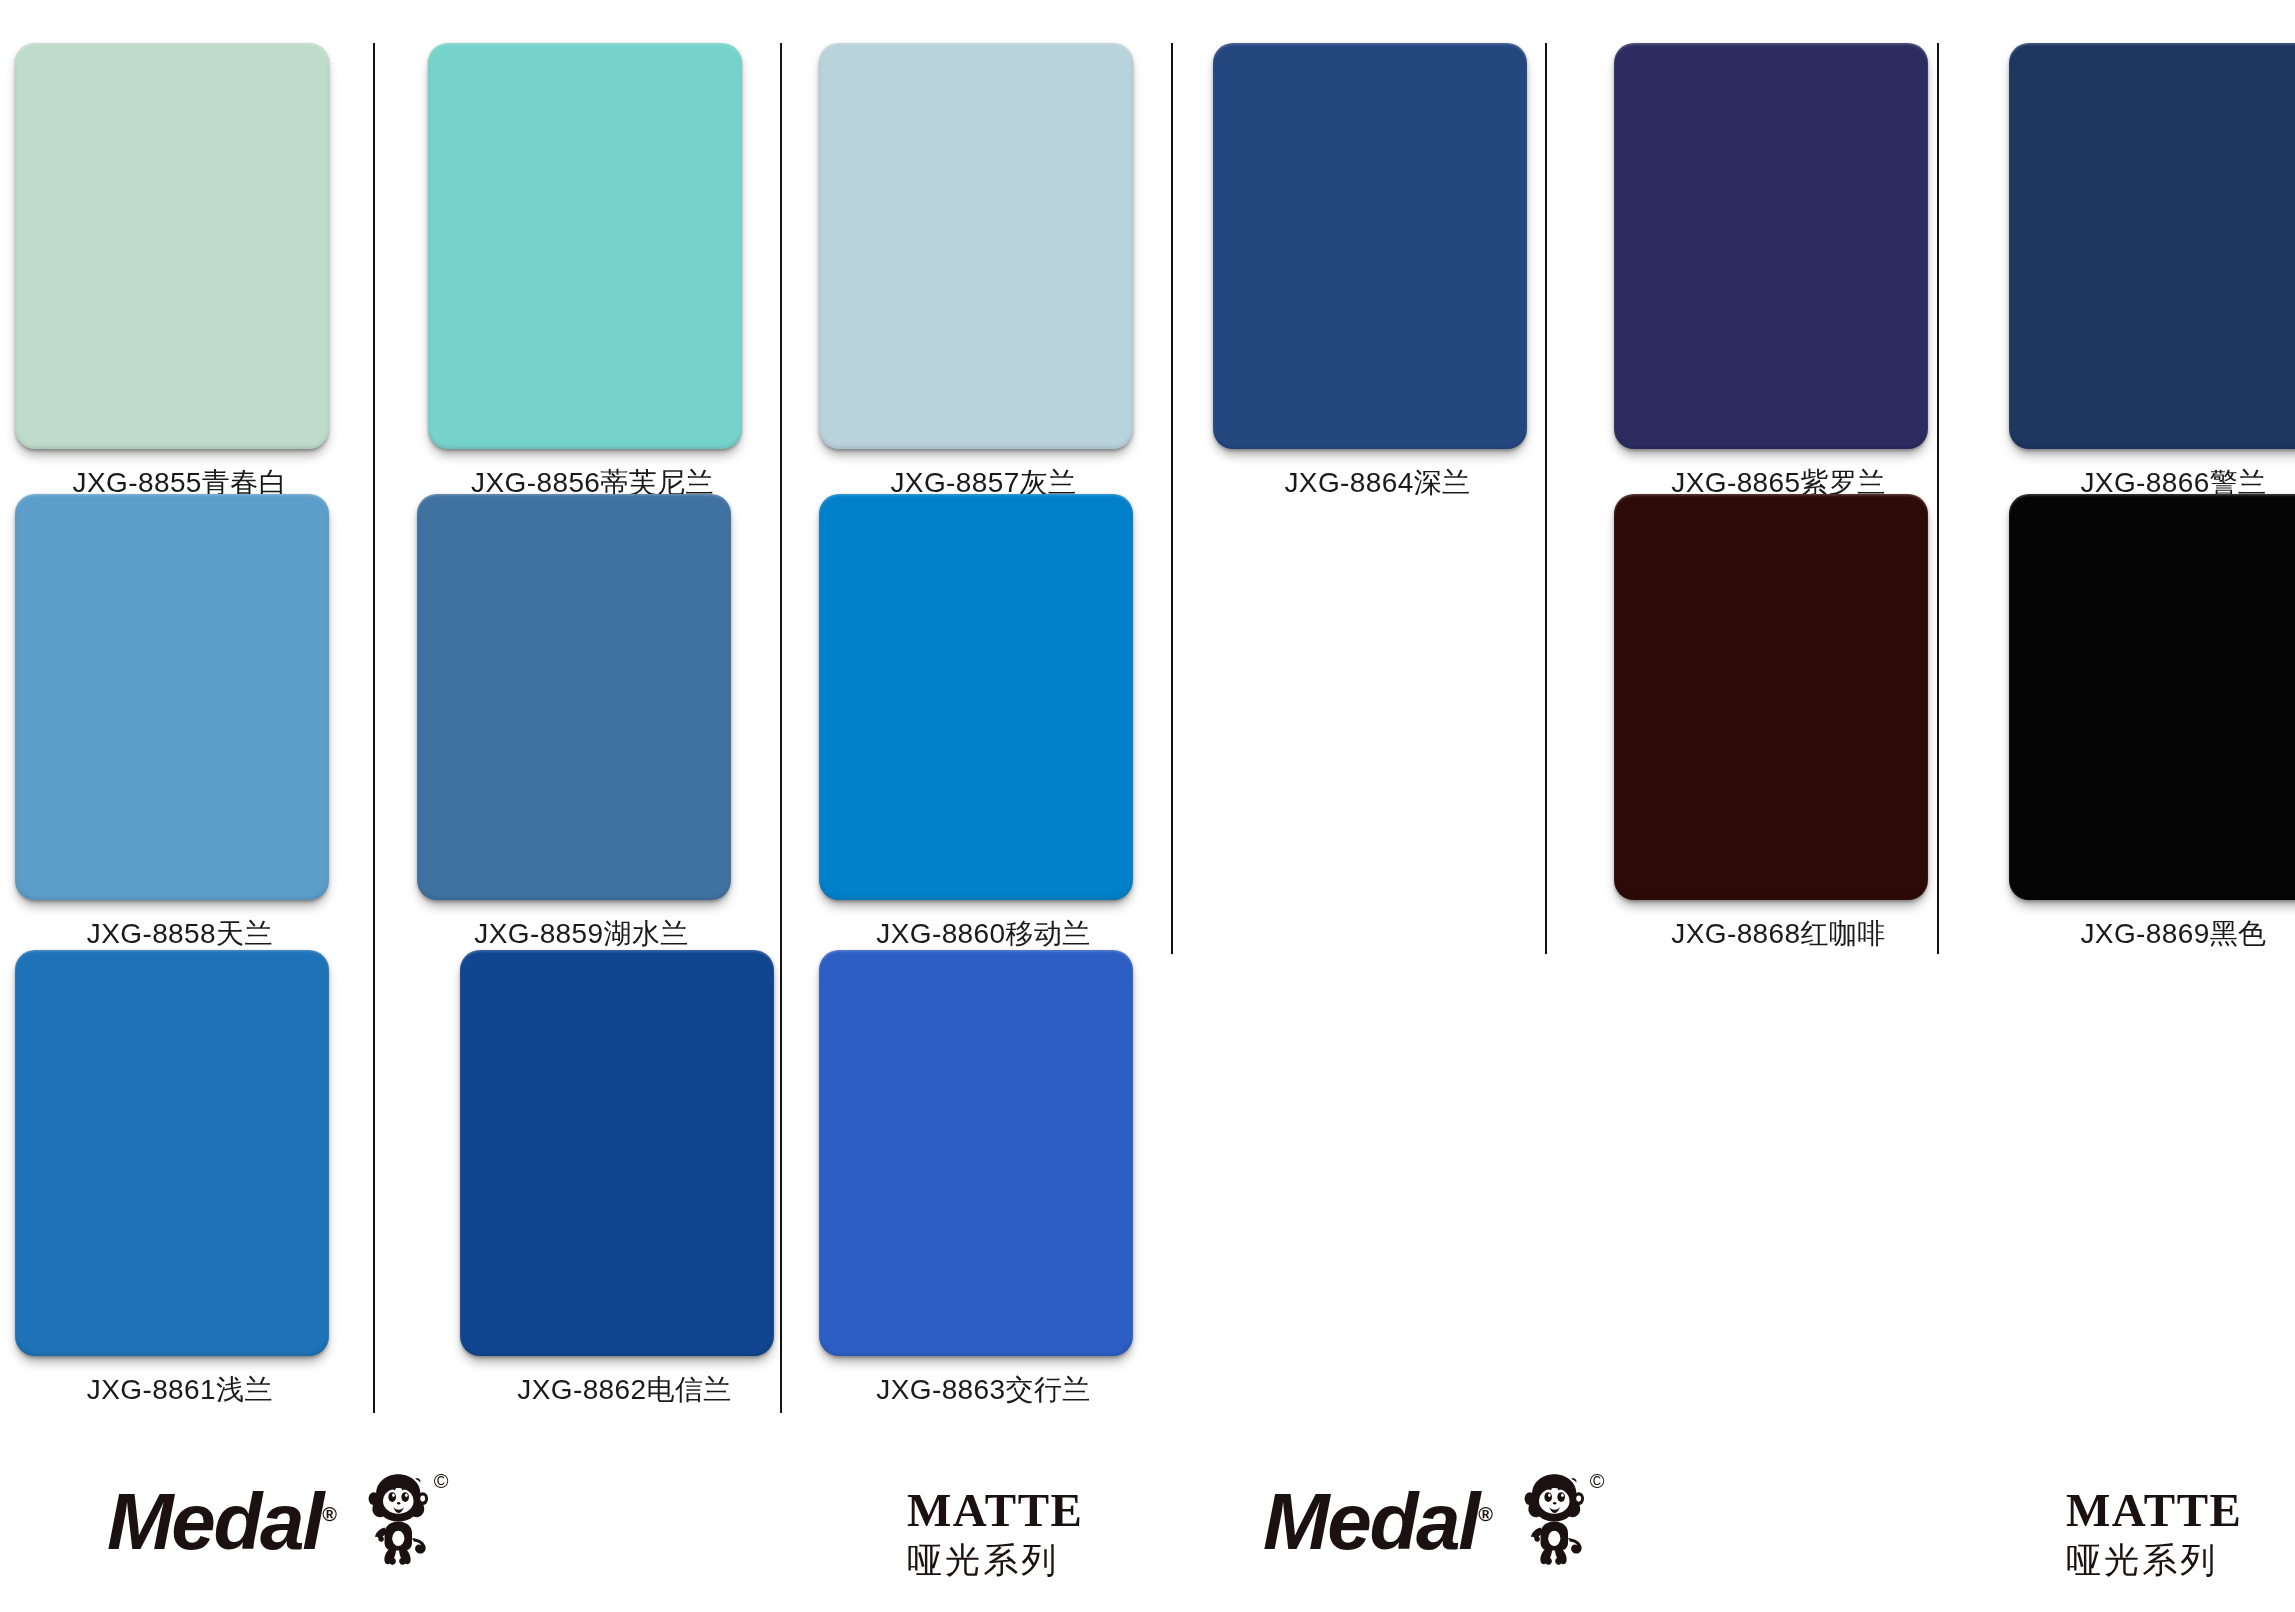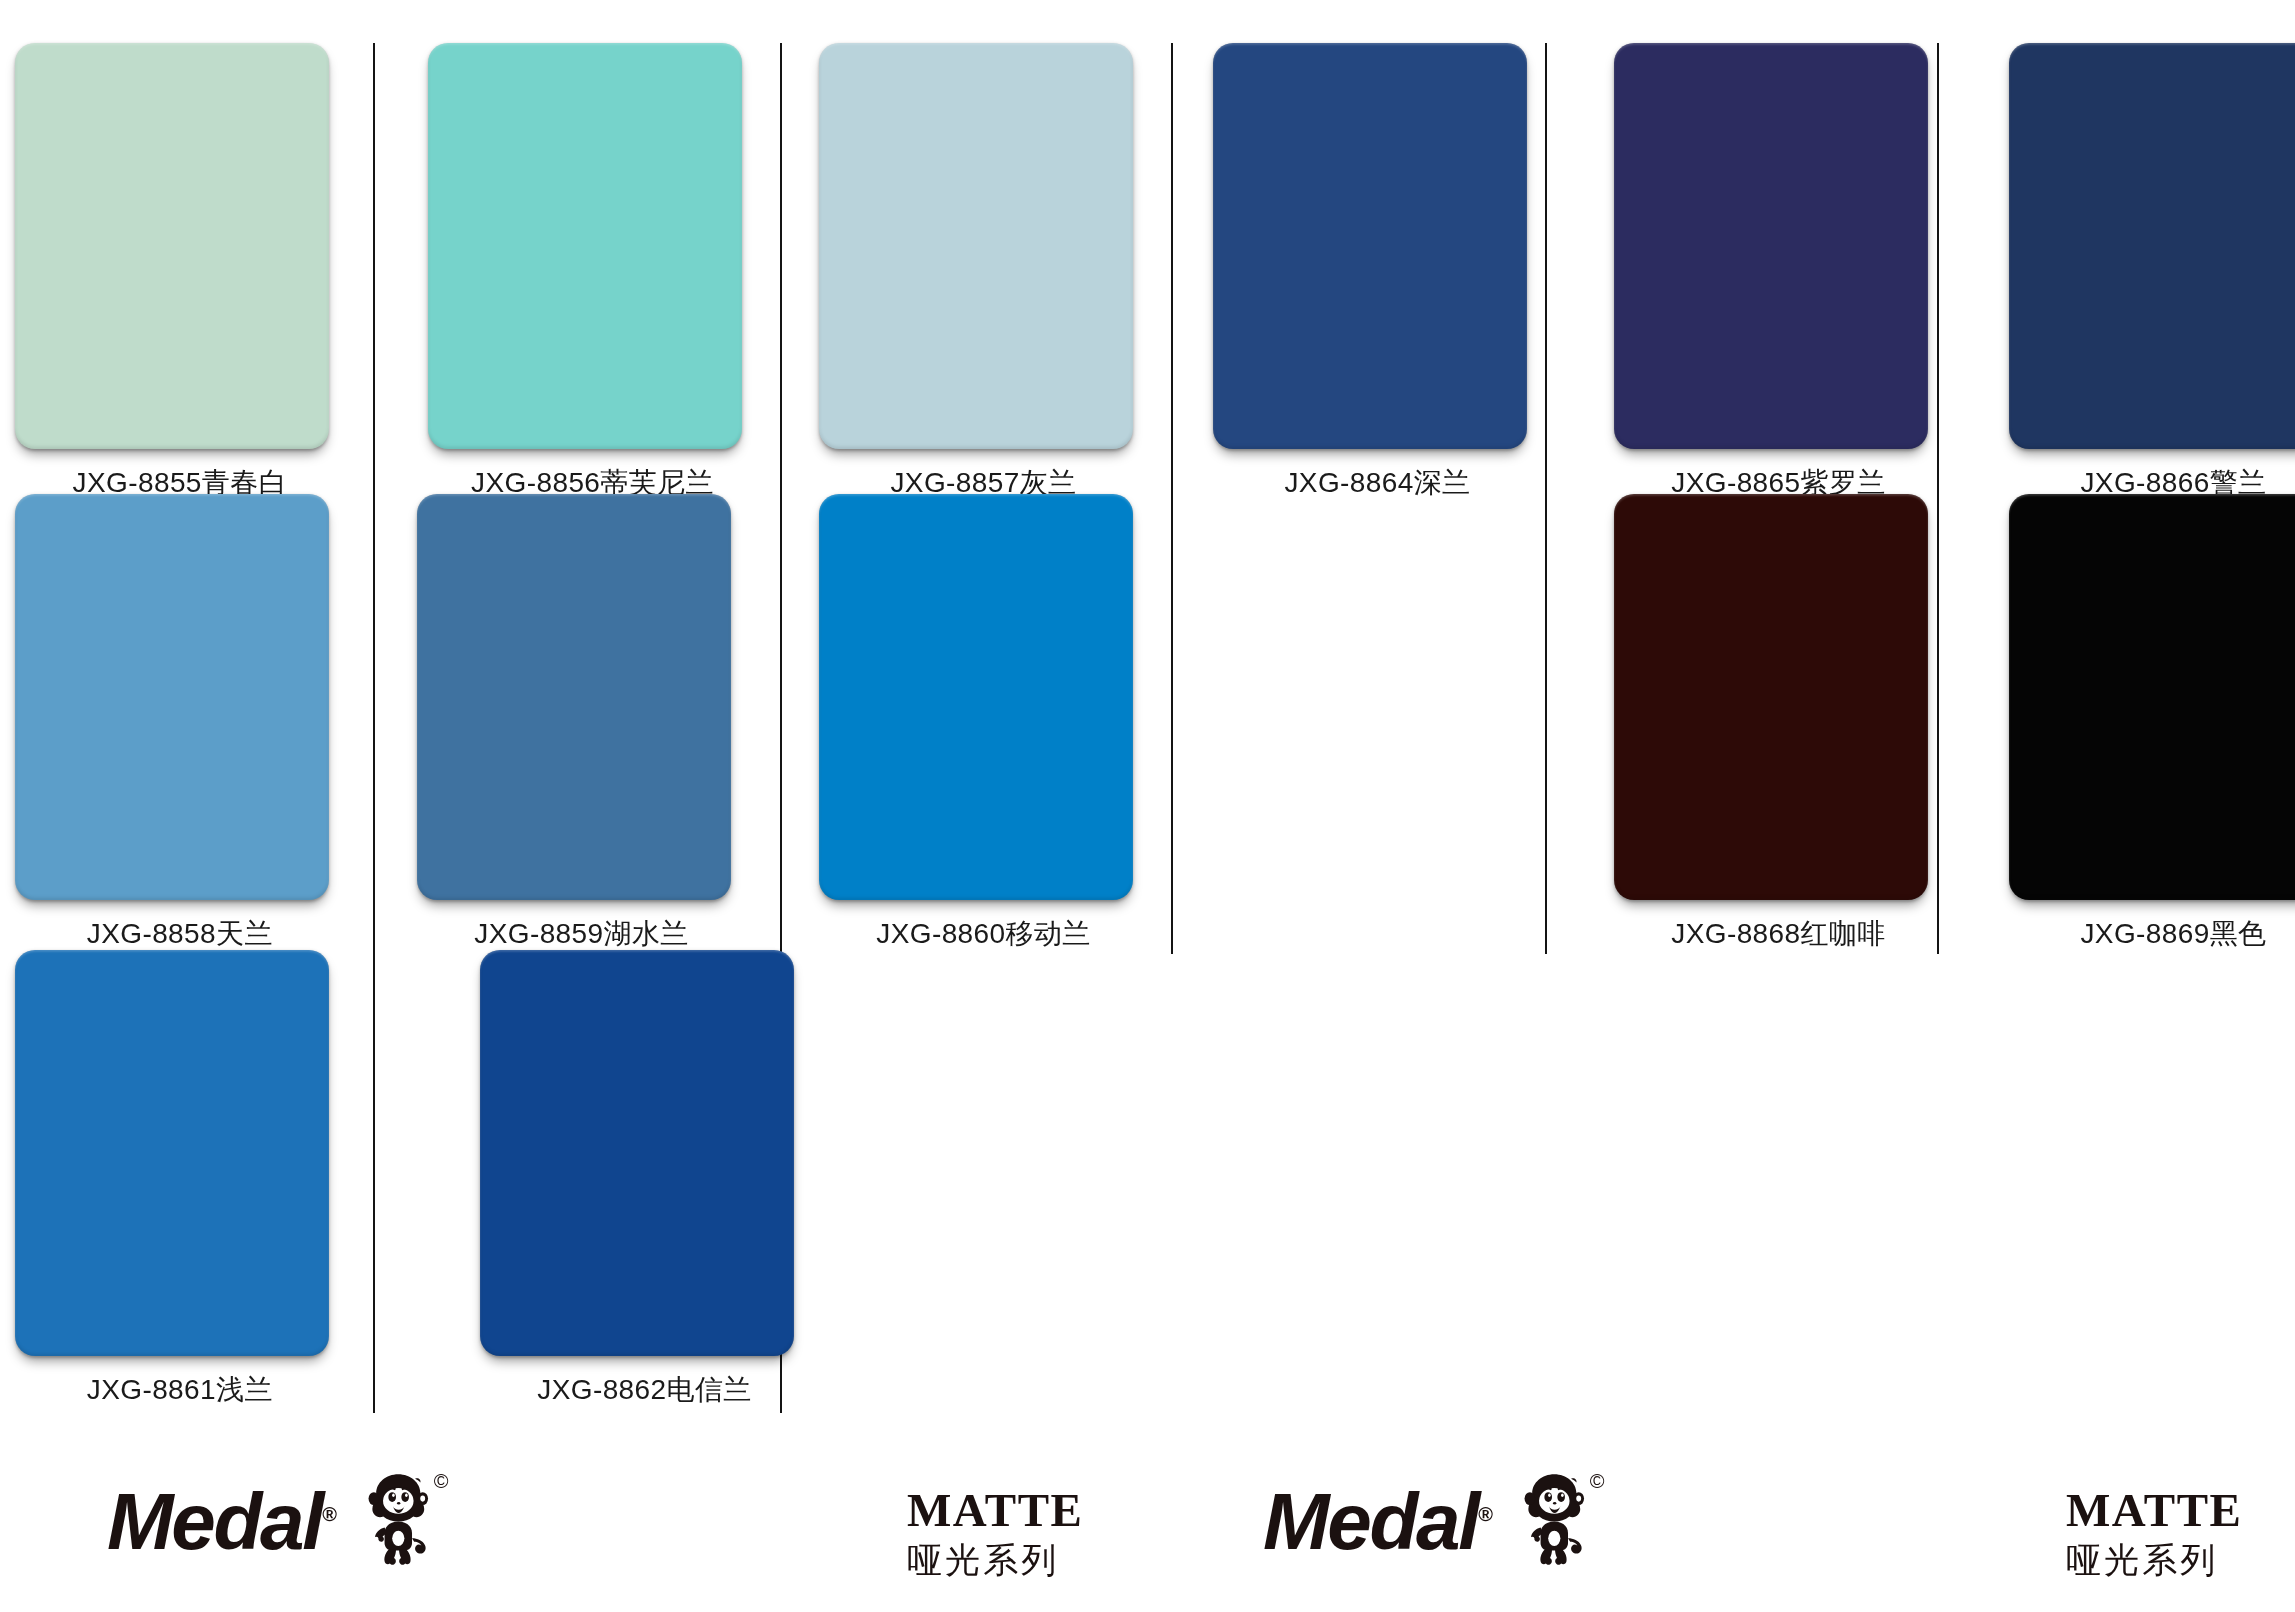--- a/index.html
+++ b/index.html
@@ -170,23 +170,27 @@
       <div class="chip-label">JXG-8868红咖啡</div>
     </div>
     <div class="swatch-cell" style="left: 2009px; top: 474px;">
       <div class="chip" style="background: rgb(5, 5, 5); width: 314px; height: 406px;"></div>
       <div class="chip-label">JXG-8869黑色</div>
     </div>
     <div class="swatch-cell" style="left: 15.3px; top: 930px;">
       <div class="chip" style="background: rgb(29, 114, 184); width: 314px; height: 406px;"></div>
       <div class="chip-label">JXG-8861浅兰</div>
     </div>
-    <div class="swatch-cell" style="left: 437px; top: 930px; padding-left: 43px;">
+    <div class="swatch-cell" style="left: 417px; top: 930px; padding-left: 43px;">
       <div class="chip" style="background: rgb(16, 69, 143); width: 314px; height: 406px;"></div>
       <div class="chip-label">JXG-8862电信兰</div>
+    </div>
+    <div class="swatch-cell" style="left: 819px; top: 930px;">
+      <div class="chip" style="background: rgb(45, 94, 196); width: 314px; height: 406px;"></div>
+      <div class="chip-label">JXG-8863交行兰</div>
     </div>
   </div>
 
 <div id="footer">
     <div class="brand-block" style="left: 107px; top: 29px;">
       <div class="brand-word"><span>Medal</span><span class="brand-reg">®</span></div>
       <div style="position: relative;">
 <svg class="mascot" width="90" height="107" viewBox="0 0 118 140" xmlns="http://www.w3.org/2000/svg">
   <g fill="#1b1110">
 

